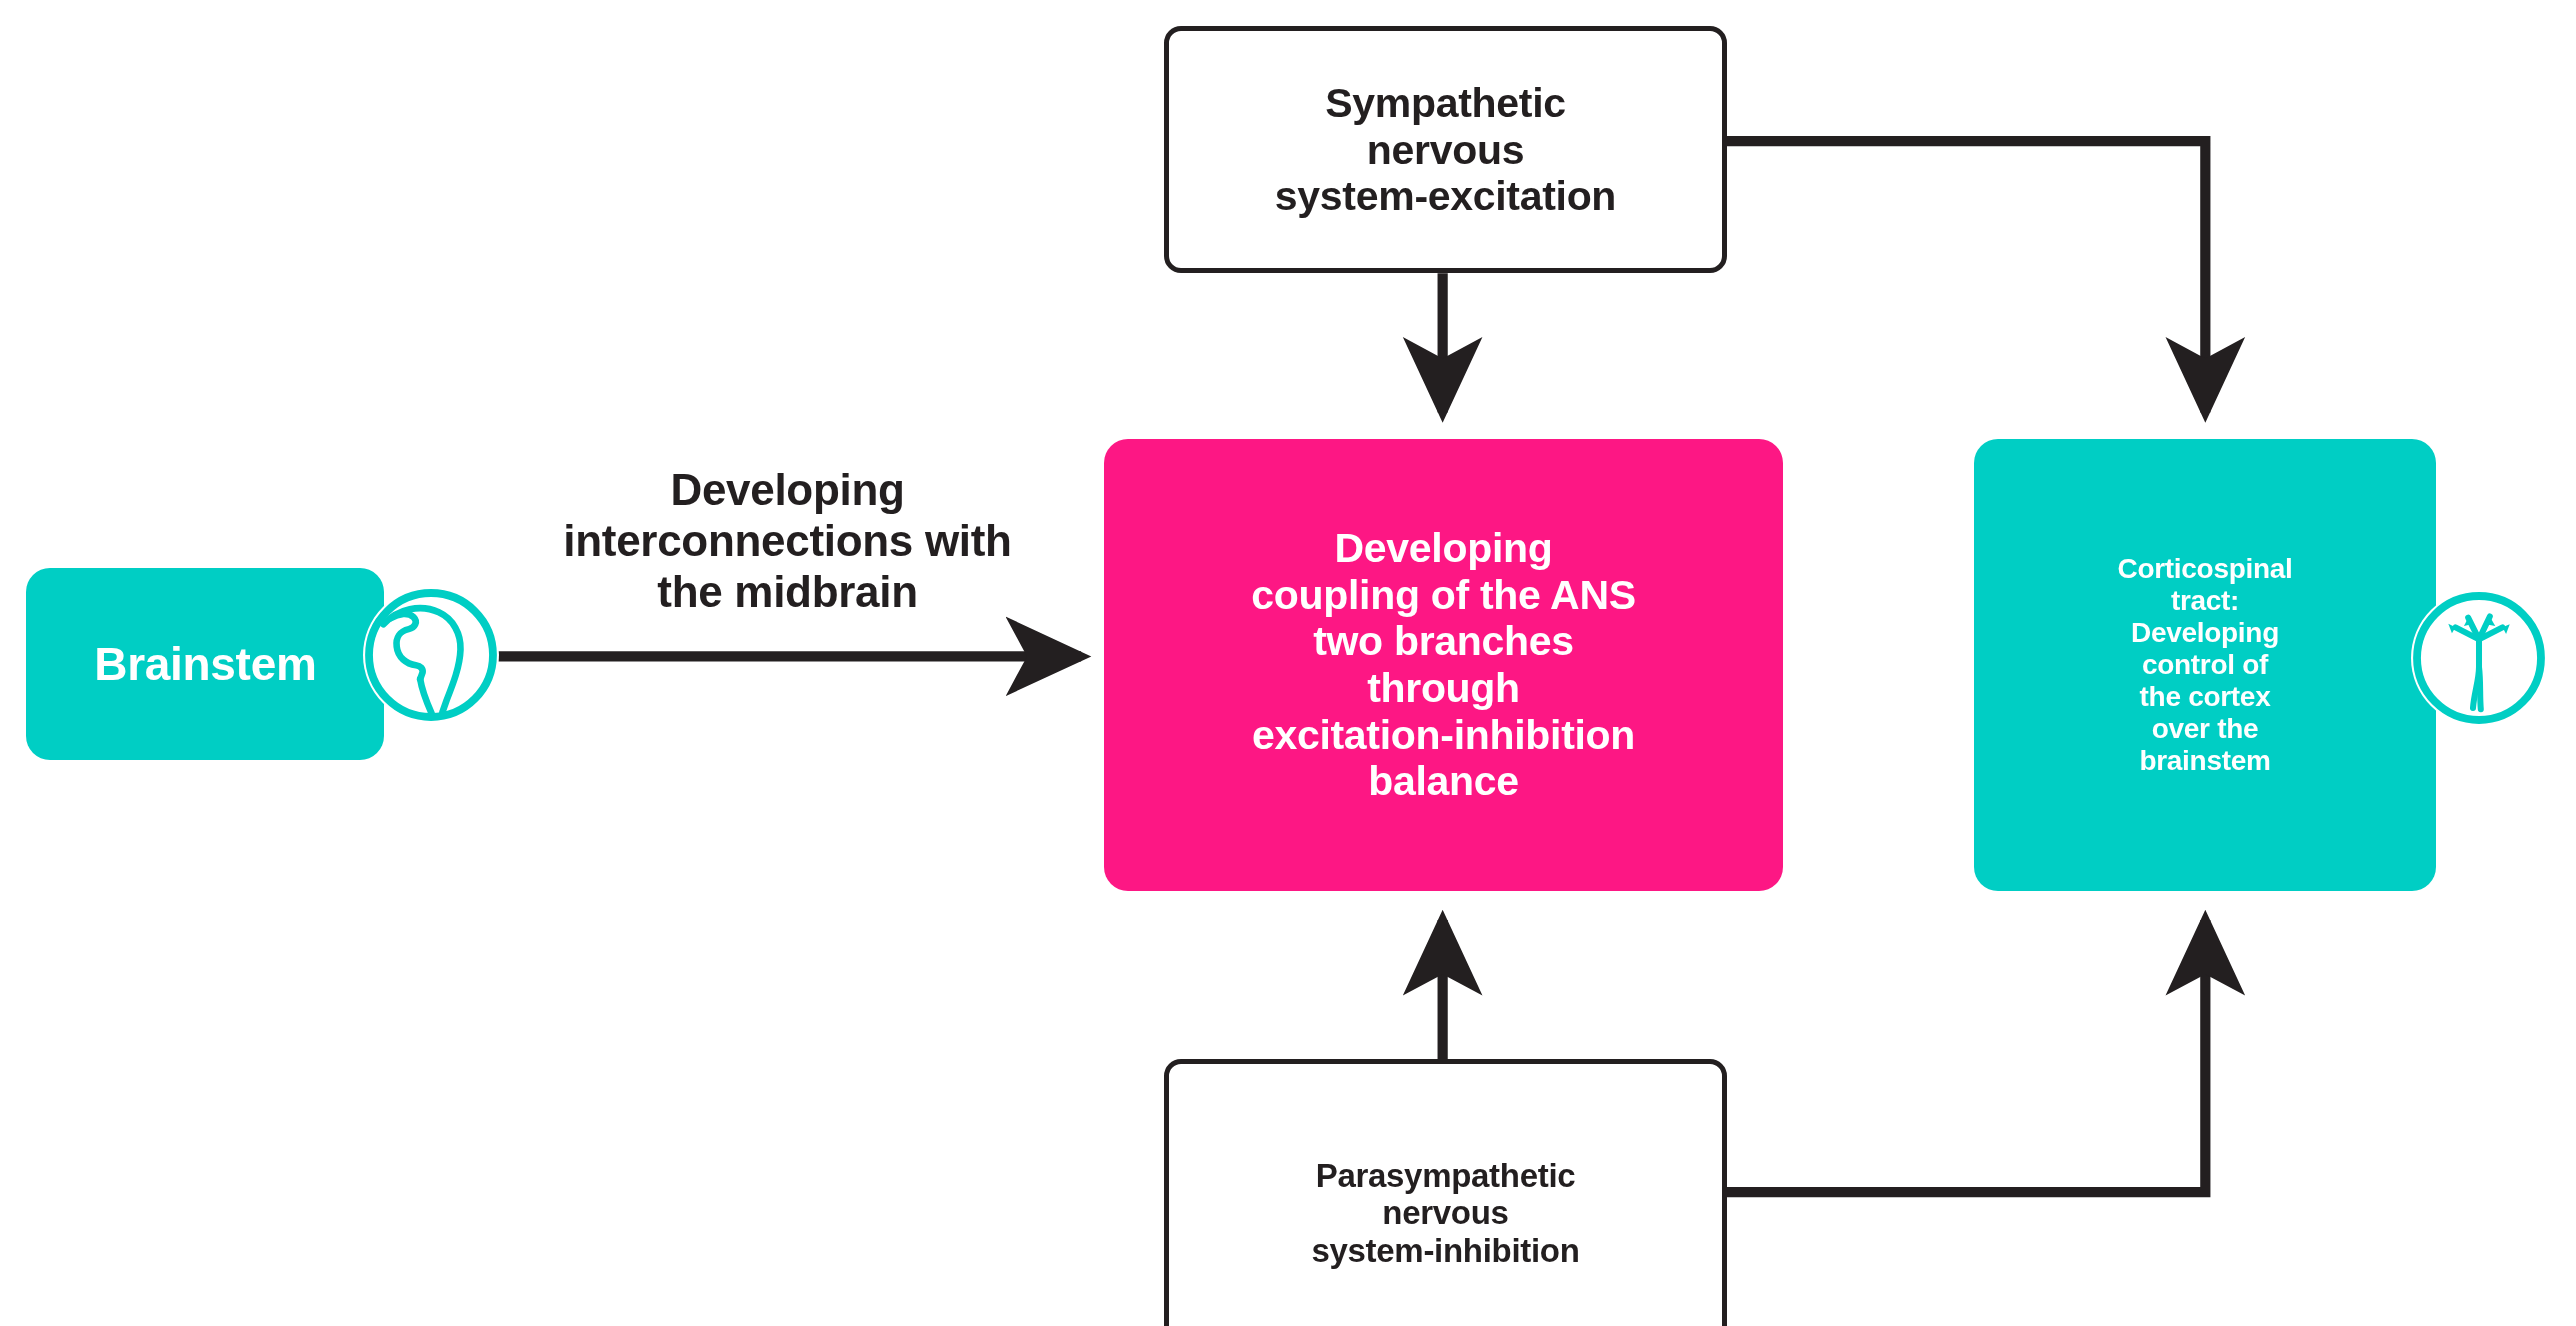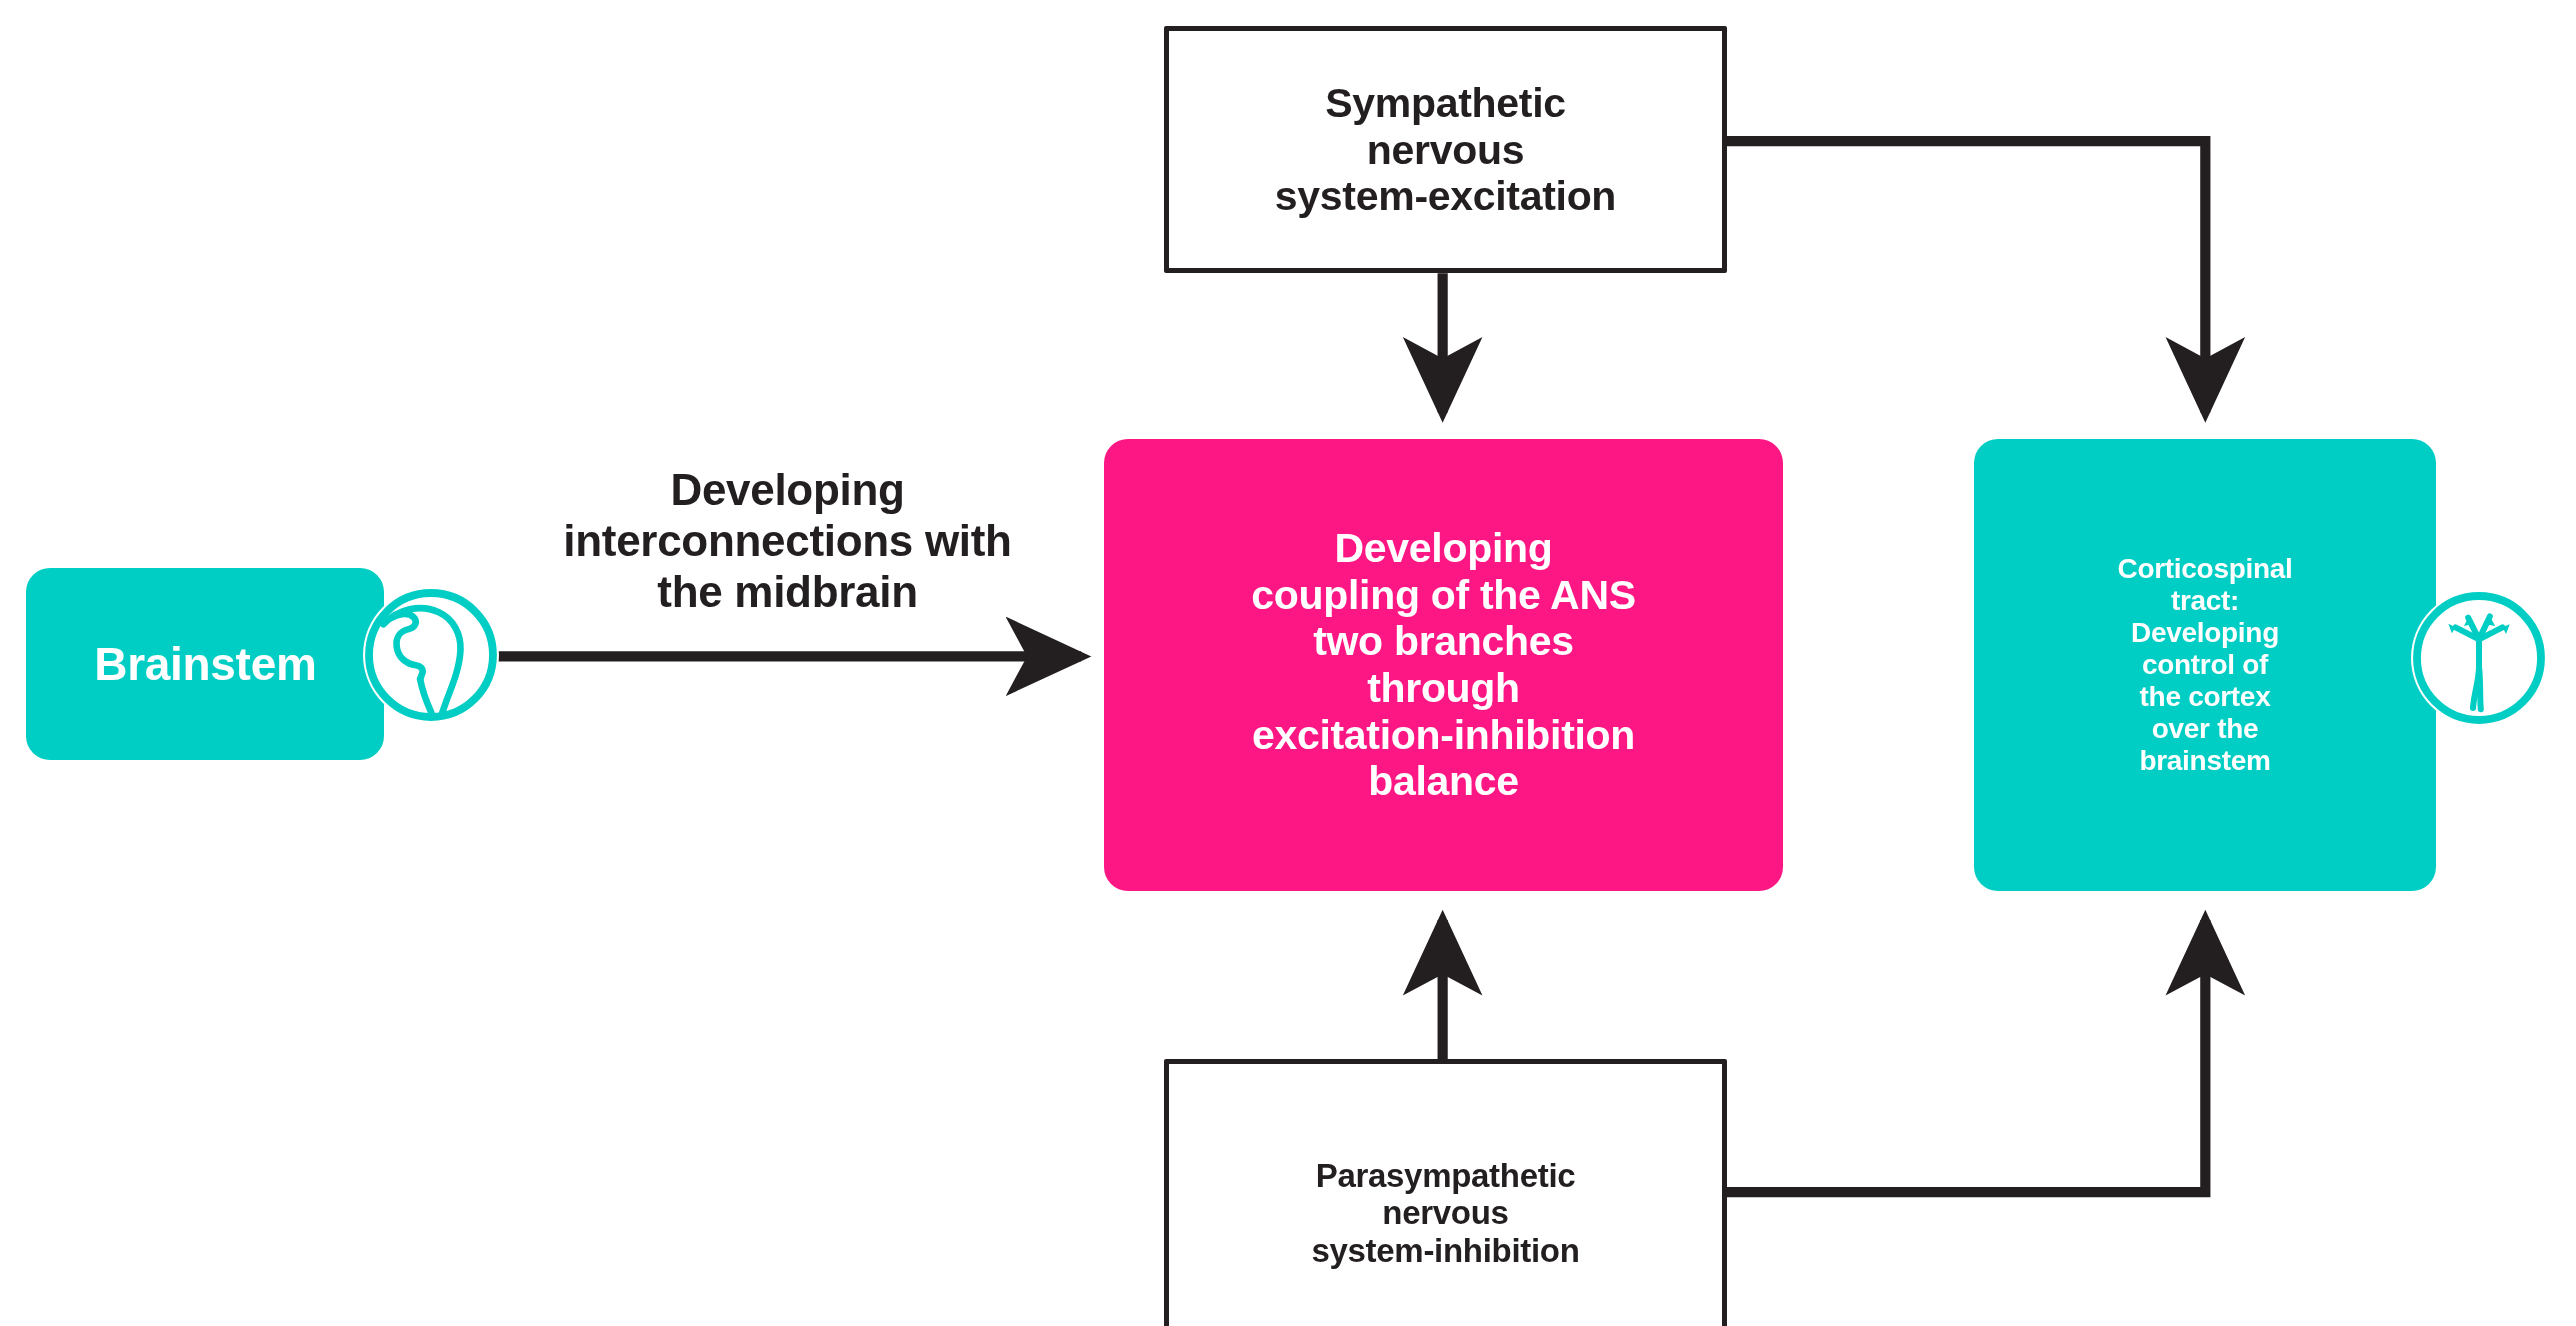--- a/index.html
+++ b/index.html
@@ -49,21 +49,21 @@
   .node-teal {
     background: #00CEC4;
     border-radius: 24px;
     color: #ffffff;
     z-index: 4;
   }
 
   .node-outline {
     background: #ffffff;
     border: 5.4px solid #231f20;
-    border-radius: 2px;
+    border-radius: 17px;
     color: #231f20;
     z-index: 4;
   }
 
   .node-text {
     display: block;
     white-space: pre-line;
     padding: 0 8.4px;
   }
 

